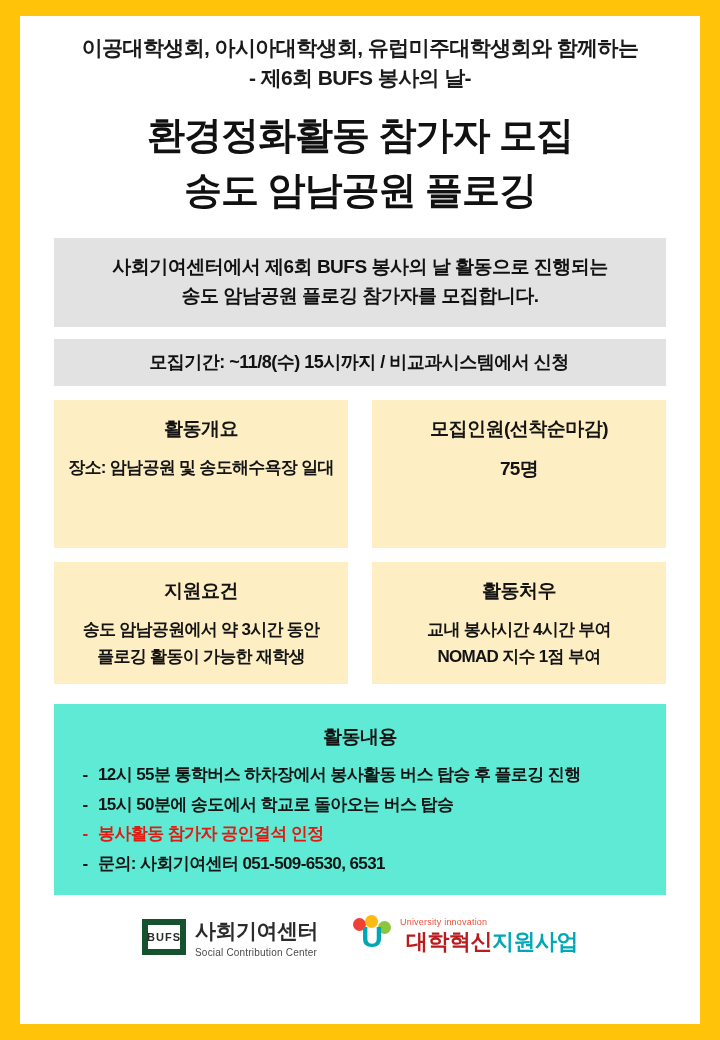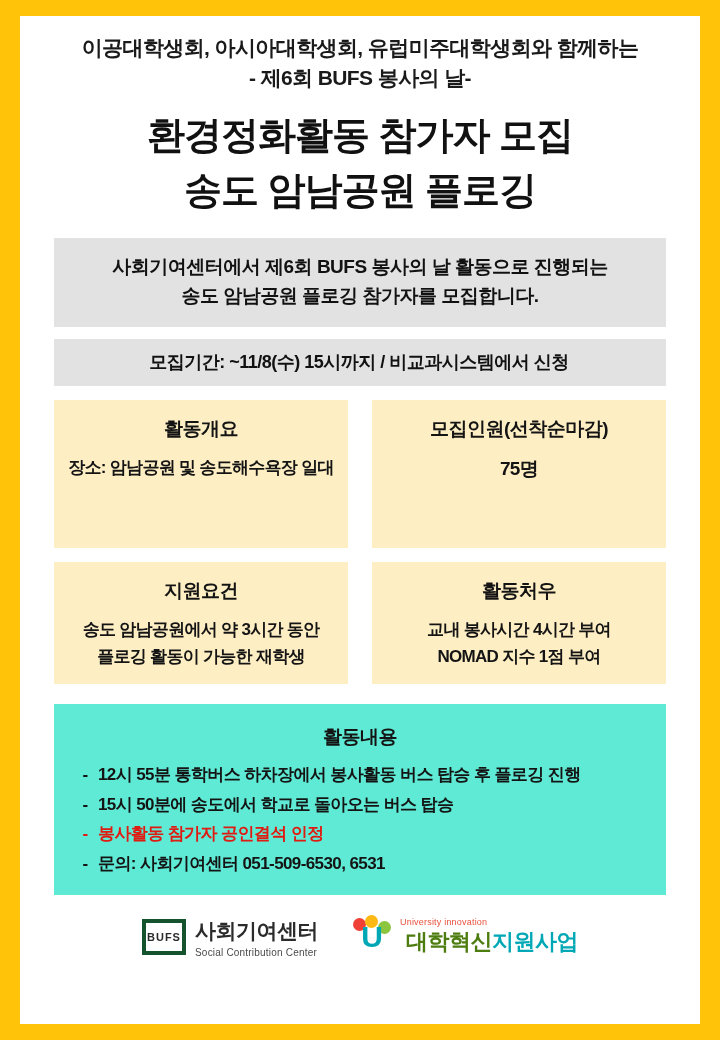--- a/index.html
+++ b/index.html
@@ -137,21 +137,21 @@
     gap: 34px;
   }
   .logo-a {
     display: flex;
     align-items: center;
     gap: 9px;
   }
   .bufs-mark {
     width: 44px;
     height: 36px;
-    border: 4px solid #14532d;
+    border: 6px solid #14532d;
     color: #2b2b2b;
     font-size: 11px;
     font-weight: bold;
     line-height: 1.1;
     display: flex;
     flex-direction: column;
     align-items: center;
     justify-content: center;
     letter-spacing: 1px;
     box-sizing: border-box;
@@ -201,21 +201,21 @@
   .logo-b-text .t1 {
     font-size: 9px;
     color: #e8513c;
     letter-spacing: 0.2px;
   }
   .logo-b-text .t2 {
     font-size: 22px;
     font-weight: bold;
     letter-spacing: -0.5px;
   }
-  .logo-b-text .t2 .dark { color: #4d7c0f; padding-left: 6px; }
+  .logo-b-text .t2 .dark { color: #b91c1c; padding-left: 6px; }
   .logo-b-text .t2 .teal { color: #00a7b5; }
 </style>
 </head>
 <body>
 
 <div class="poster">
 
   <div class="header">
     <div class="head-line1">이공대학생회, 아시아대학생회, 유럽미주대학생회와 함께하는</div>
     <div class="head-line2">- 제6회 BUFS 봉사의 날-</div>

